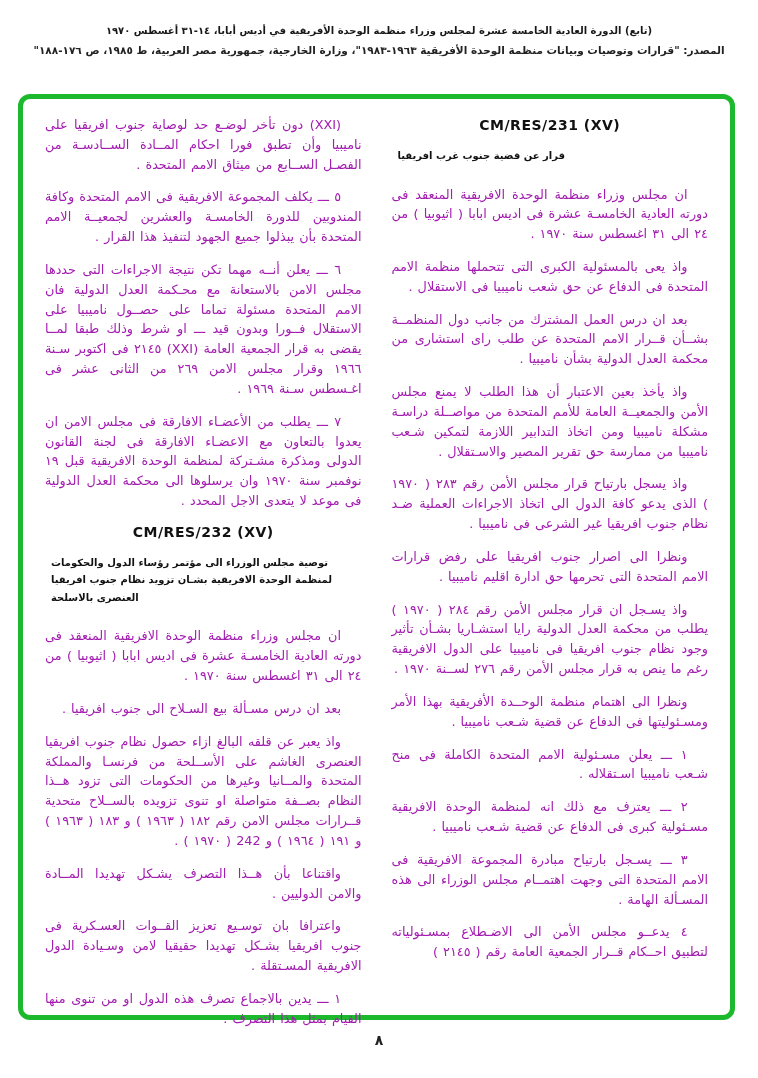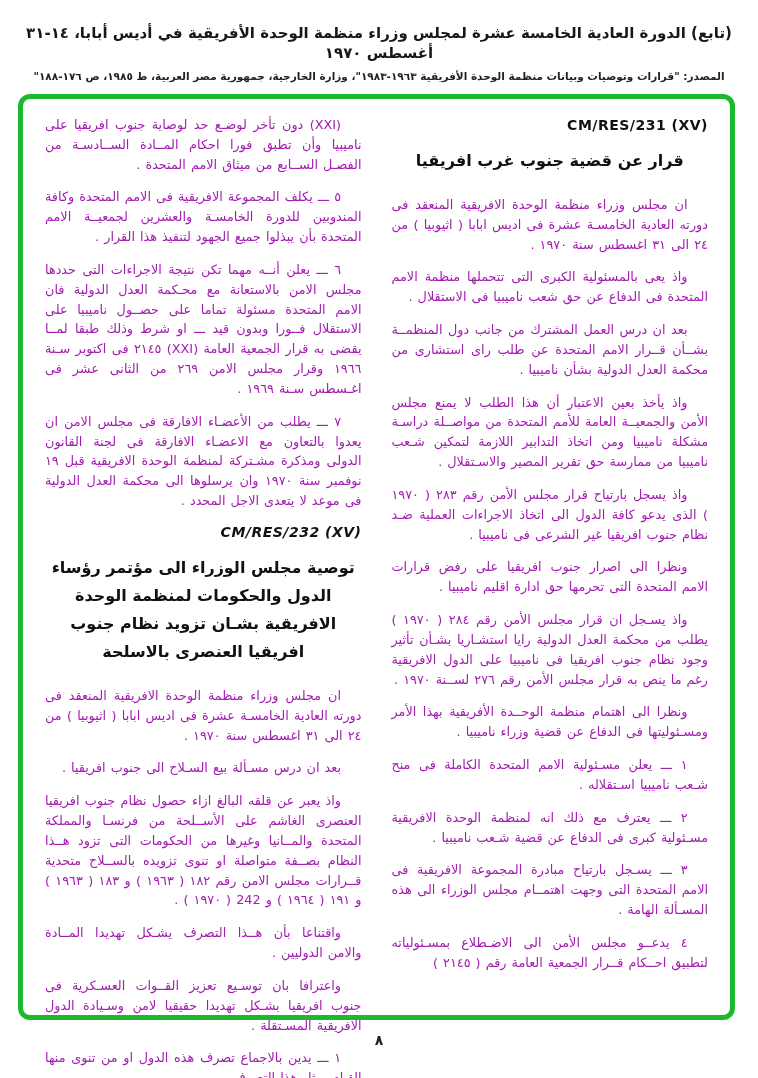--- a/index.html
+++ b/index.html
@@ -7,47 +7,47 @@
     width:758px;height:1078px;position:relative;
     background:#ffffff;color:#181818;
     font-family:"DejaVu Sans","Liberation Sans",sans-serif;
     direction:rtl;
   }
   
   .page-header{
     position:absolute;top:24px;left:0;width:758px;text-align:center;
   }
   .session-title{
-    font-size:15px;font-weight:bold;letter-spacing:0;line-height:1.3;
+    font-size:10px;font-weight:bold;letter-spacing:0;line-height:1.3;
     padding:0 8px;
   }
   .source-line{
     margin-top:7px;font-size:10.5px;font-weight:bold;color:#222;
   }
   
   .content-frame{
     position:absolute;left:18px;top:94px;width:717px;height:926px;
     box-sizing:border-box;
     border:5px solid #1db92d;border-radius:12px;
     background:#ffffff;
     padding:16px 22px 10px 22px;
   }
   .columns{
     display:flex;flex-direction:row;gap:30px;height:100%;
   }
   .col{flex:1 1 0;min-width:0;}
   
   .rescode{
-    direction:ltr;text-align:right;unicode-bidi:embed;
+    direction:ltr;text-align:center;unicode-bidi:embed;
     font-size:14px;font-weight:bold;letter-spacing:0.5px;
     margin:2px 0 14px 0;color:#111;
   }
-  .rescode.second{margin-top:8px;font-style:italic;}
+  .rescode.second{margin-top:8px;}
   .restitle{
-    font-size:16px;font-weight:bold;text-align:center;
+    font-size:10px;font-weight:bold;text-align:left;
     margin:4px 6px 20px 6px;line-height:1.75;color:#111;
   }
   .para{
     font-size:12.8px;line-height:1.55;text-align:justify;
     text-indent:1.6em;margin:0 0 13px 0;color:#a21caf;
     word-spacing:1px;
   }
   
   .page-number{
     position:absolute;left:0;top:1032px;width:758px;text-align:center;
@@ -68,21 +68,21 @@
     <aside class="col">
       <div class="rescode">CM/RES/231 (XV)</div>
       <h2 class="restitle">قرار عن قضية جنوب غرب افريقيا</h2>
       <p class="para">ان مجلس وزراء منظمة الوحدة الافريقية المنعقد فى دورته العادية الخامسـة عشرة فى اديس ابابا ( اثيوبيا ) من ٢٤ الى ٣١ اغسطس سنة ١٩٧٠ .</p>
       <p class="para">واذ يعى بالمسئولية الكبرى التى تتحملها منظمة الامم المتحدة فى الدفاع عن حق شعب ناميبيا فى الاستقلال .</p>
       <p class="para">بعد ان درس العمل المشترك من جانب دول المنظمــة بشــأن قــرار الامم المتحدة عن طلب راى استشارى من محكمة العدل الدولية بشأن ناميبيا .</p>
       <p class="para">واذ يأخذ بعين الاعتبار أن هذا الطلب لا يمنع مجلس الأمن والجمعيــة العامة للأمم المتحدة من مواصــلة دراسـة مشكلة ناميبيا ومن اتخاذ التدابير اللازمة لتمكين شـعب ناميبيا من ممارسة حق تقرير المصير والاسـتقلال .</p>
       <p class="para">واذ يسجل بارتياح قرار مجلس الأمن رقم ٢٨٣ ( ١٩٧٠ ) الذى يدعو كافة الدول الى اتخاذ الاجراءات العملية ضـد نظام جنوب افريقيا غير الشرعى فى ناميبيا .</p>
       <p class="para">ونظرا الى اصرار جنوب افريقيا على رفض قرارات الامم المتحدة التى تحرمها حق ادارة اقليم ناميبيا .</p>
       <p class="para">واذ يسـجل ان قرار مجلس الأمن رقم ٢٨٤ ( ١٩٧٠ ) يطلب من محكمة العدل الدولية رايا استشـاريا بشـأن تأثير وجود نظام جنوب افريقيا فى ناميبيا على الدول الافريقية رغم ما ينص به قرار مجلس الأمن رقم ٢٧٦ لســنة ١٩٧٠ .</p>
-      <p class="para">ونظرا الى اهتمام منظمة الوحــدة الأفريقية بهذا الأمر ومسـئوليتها فى الدفاع عن قضية وزراء ناميبيا .</p>
+      <p class="para">ونظرا الى اهتمام منظمة الوحــدة الأفريقية بهذا الأمر ومسـئوليتها فى الدفاع عن قضية شـعب ناميبيا .</p>
       <p class="para">١ ـــ يعلن مسـئولية الامم المتحدة الكاملة فى منح شـعب ناميبيا اسـتقلاله .</p>
       <p class="para">٢ ـــ يعترف مع ذلك انه لمنظمة الوحدة الافريقية مسـئولية كبرى فى الدفاع عن قضية شـعب ناميبيا .</p>
       <p class="para">٣ ـــ يسـجل بارتياح مبادرة المجموعة الافريقية فى الامم المتحدة التى وجهت اهتمــام مجلس الوزراء الى هذه المسـألة الهامة .</p>
       <p class="para">٤  يدعــو مجلس الأمن الى الاضـطلاع بمسـئولياته لتطبيق احــكام قــرار الجمعية العامة رقم ( ٢١٤٥ )</p>
     </aside>
 
     <aside class="col">
       <p class="para">(XXI) دون تأخر لوضـع حد لوصاية جنوب افريقيا على ناميبيا وأن تطبق فورا احكام المــادة الســادسـة من الفصـل الســابع من ميثاق الامم المتحدة .</p>
       <p class="para">٥ ـــ يكلف المجموعة الافريقية فى الامم المتحدة وكافة المندوبين للدورة الخامسـة والعشرين لجمعيــة الامم المتحدة بأن يبذلوا جميع الجهود لتنفيذ هذا القرار .</p>
       <p class="para">٦ ـــ يعلن أنــه مهما تكن نتيجة الاجراءات التى حددها مجلس الامن بالاستعانة مع محـكمة العدل الدولية فان الامم المتحدة مسئولة تماما على حصــول ناميبيا على الاستقلال فــورا وبدون قيد ـــ او شرط وذلك طبقا لمــا يقضى به قرار الجمعية العامة (XXI) ٢١٤٥ فى اكتوبر سـنة ١٩٦٦ وقرار مجلس الامن ٢٦٩ من الثانى عشر فى اغـسطس سـنة ١٩٦٩ .</p>

